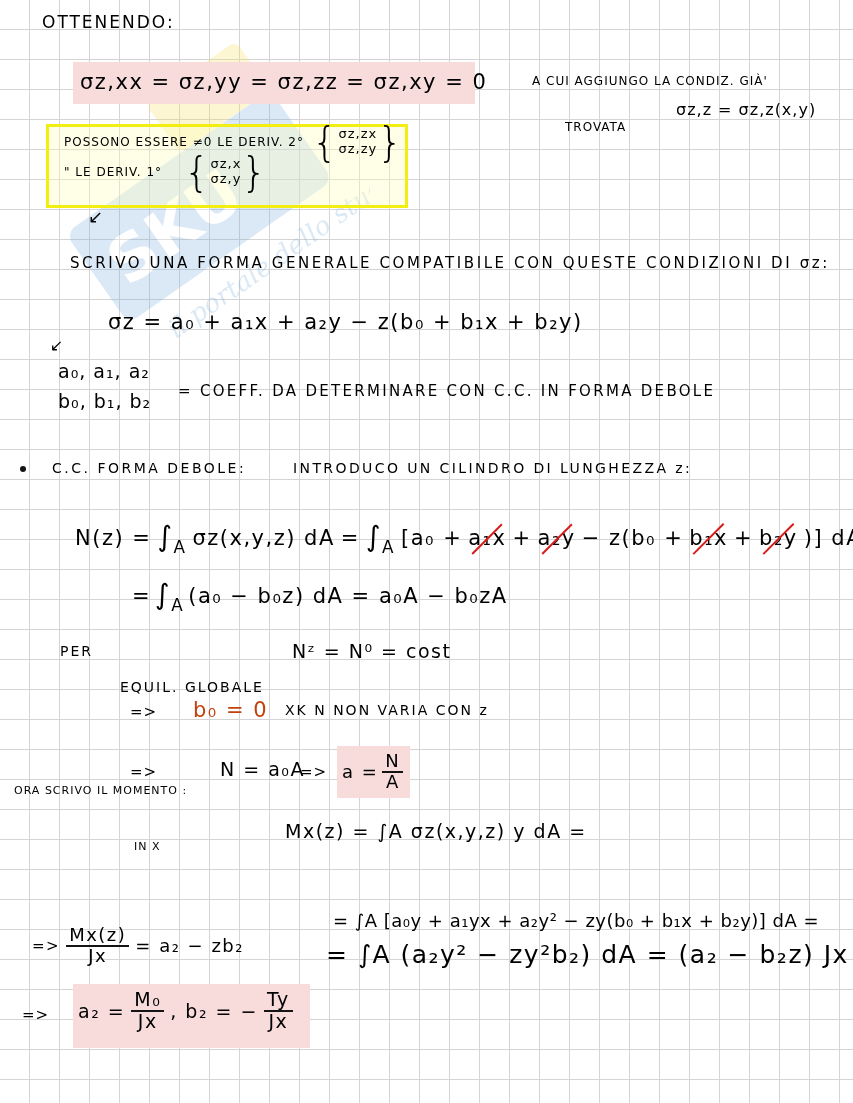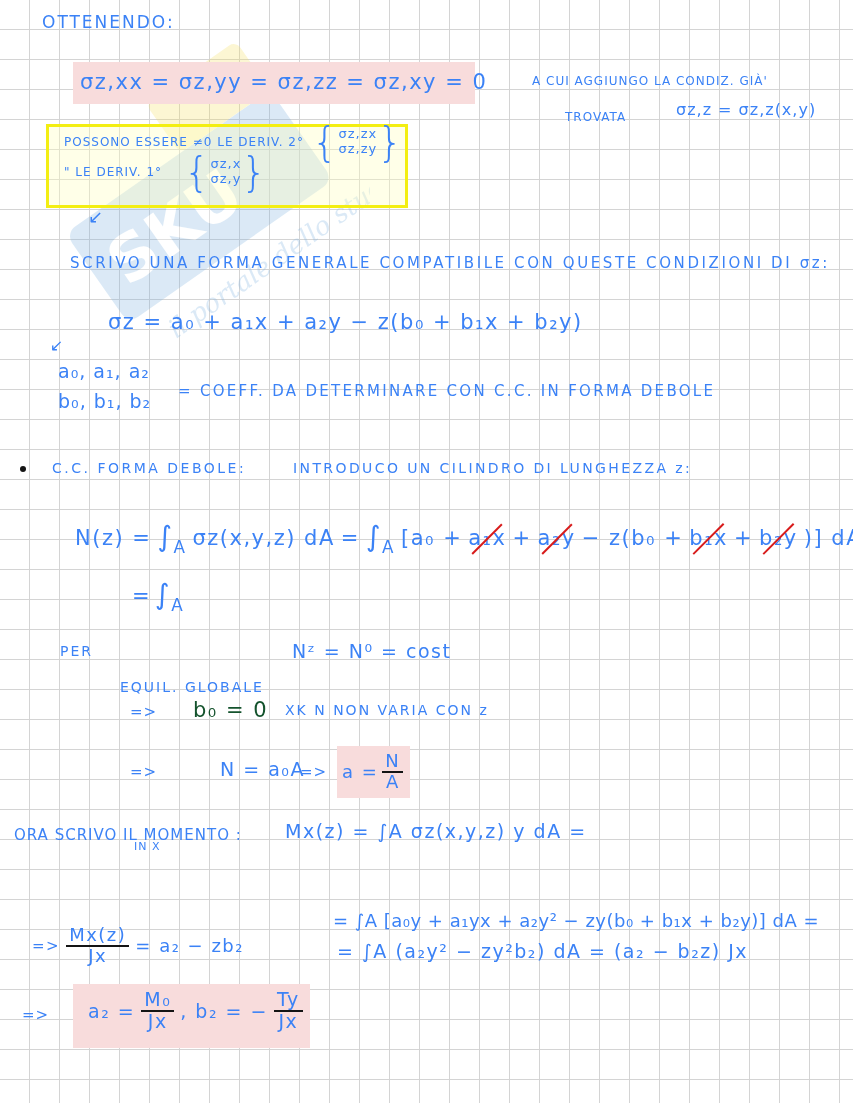--- a/index.html
+++ b/index.html
@@ -7,25 +7,25 @@
     width: 853px; height: 1103px; position: relative; overflow: hidden;
     background-color: #ffffff;
     background-image:
       linear-gradient(to right, #d4d4d4 1px, transparent 1px),
       linear-gradient(to bottom, #d4d4d4 1px, transparent 1px);
     background-size: 30px 30px, 30px 30px;
     background-position: 29px 0, 0 29px;
     font-family: "DejaVu Sans", sans-serif;
     color: #141414;
   }
-  .hw { position: absolute; white-space: nowrap; font-family: "DejaVu Sans", sans-serif; color: #3b82f6; letter-spacing: 1px; }
+  .hw { position: absolute; white-space: nowrap; font-family: "DejaVu Sans", sans-serif; color: #000000; letter-spacing: 1px; }
   .caps { font-size: 15px; letter-spacing: 2px; }
   .math { font-size: 21px; letter-spacing: 1.5px; }
   .small { font-size: 12px; letter-spacing: 1px; }
-  .red { color: #14532d; }
+  .red { color: #c2410c; }
   .strike { position: relative; display: inline-block; }
   .strike::after {
     content: ""; position: absolute; left: -2px; right: -2px; top: 50%;
     height: 2px; background: #d81b1b; transform: rotate(-45deg);
   }
   .pink-box { position: absolute; background: #f8dcdc; }
   .yellow-box { position: absolute; border: 3px solid #f3ee12; background: rgba(255, 255, 190, 0.35); }
   .frac { display: inline-flex; flex-direction: column; align-items: center; vertical-align: middle; line-height: 1.05; }
   .frac .num { border-bottom: 2px solid #141414; padding: 0 3px; }
   .frac .den { padding: 0 3px; }
@@ -47,21 +47,21 @@
     <text x="70" y="270" font-family="DejaVu Serif, serif" font-size="26" font-style="italic" fill="#7fb3e0">il portale dello studente</text>
   </g>
 </svg>
 
 <div class="hw caps" style="left:42px; top:12px; font-size:17px;">OTTENENDO:</div>
 
 <div class="pink-box" style="left:73px; top:62px; width:402px; height:42px;"></div>
 <div class="hw math" style="left:80px; top:70px;">σz,xx = σz,yy = σz,zz = σz,xy = 0</div>
 
 <div class="hw small" style="left:532px; top:74px;text-align:center;">A CUI AGGIUNGO LA CONDIZ. GIÀ'</div>
-<div class="hw small" style="left:565px; top:110px;text-align:center;">TROVATA</div>
+<div class="hw small" style="left:565px; top:120px;text-align:center;">TROVATA</div>
 <div class="hw" style="left:676px; top:100px; font-size:16px;">σz,z = σz,z(x,y)</div>
 
 <div class="yellow-box" style="left:46px; top:124px; width:356px; height:78px;"></div>
 <div class="hw small" style="left:64px; top:135px;">POSSONO ESSERE ≠0 LE DERIV. 2°</div>
 <div class="hw" style="left:312px; top:122px; font-size:13px; display:flex; align-items:center;">
   <span class="brace">{</span>
   <span class="stack">
     <span>σz,zx</span>
     <span>σz,zy</span>
   </span>
@@ -102,20 +102,21 @@
   <span class="strike">a₂y</span>
   <span>− z(b₀ +</span>
   <span class="strike">b₁x</span>
   <span>+</span>
   <span class="strike">b₂y</span>
   <span>)] dA =</span>
 </div>
 <div class="hw math" style="left:132px; top:578px; display:flex; align-items:center; gap:4px;">
   <span>=</span>
   <span class="int">∫<sub>A</sub></span>
+  <span>(a₀ − b₀z) dA = a₀A − b₀zA</span>
 </div>
 
 <div class="hw caps" style="left:60px; top:643px; font-size:14px;">PER</div>
 <div class="hw caps" style="left:120px; top:643px; font-size:14px;margin-top:36px;">EQUIL. GLOBALE</div>
 <div class="hw math" style="left:292px; top:640px; font-size:19px;">Nᶻ = N⁰ = cost</div>
 
 <div class="hw" style="left:130px; top:703px; font-size:15px;">=&gt;</div>
 <div class="hw math red" style="left:193px; top:698px;">b₀ = 0</div>
 <div class="hw caps" style="left:285px; top:702px; font-size:14px;">XK N NON VARIA CON z</div>
 
@@ -124,38 +125,38 @@
 <div class="hw math" style="left:192px; top:758px; font-size:19px;margin-left:28px;">N = a₀A</div>
 <div class="hw" style="left:300px; top:763px; font-size:15px;">=&gt;</div>
 <div class="hw math" style="left:342px; top:752px; display:flex; align-items:center; gap:4px; font-size:18px;">
   <span>a =</span>
   <span class="frac">
     <span class="num">N</span>
     <span class="den">A</span>
   </span>
 </div>
 
-<div class="hw" style="left:14px; top:826px; font-size:15px;">ORA SCRIVO IL MOMENTO :</div>
+<div class="hw" style="left:14px; top:784px; font-size:11px;">ORA SCRIVO IL MOMENTO :</div>
 <div class="hw" style="left:134px; top:840px; font-size:11px;">IN X</div>
 <div class="hw math" style="left:285px; top:820px; font-size:19px;">Mx(z) = ∫A σz(x,y,z) y dA =</div>
 <div class="hw math" style="left:333px; top:880px; font-size:18px; letter-spacing:0.5px;margin-top:30px;">= ∫A [a₀y + a₁yx + a₂y² − zy(b₀ + b₁x + b₂y)] dA =</div>
-<div class="hw math" style="left:337px; top:940px; font-size:19px;">= ∫A (a₂y² − zy²b₂) dA = (a₂ − b₂z) Jx</div>
+<div class="hw math" style="left:326px; top:940px; font-size:25px;">= ∫A (a₂y² − zy²b₂) dA = (a₂ − b₂z) Jx</div>
 
 <div class="hw math" style="left:32px; top:926px; display:flex; align-items:center; gap:6px; font-size:18px;">
   <span style="font-size:15px;">=&gt;</span>
   <span class="frac">
     <span class="num">Mx(z)</span>
     <span class="den">Jx</span>
   </span>
   <span>= a₂ − zb₂</span>
 </div>
 
 <div class="pink-box" style="left:73px; top:984px; width:237px; height:64px;"></div>
 <div class="hw" style="left:22px; top:1006px; font-size:15px;">=&gt;</div>
-<div class="hw math" style="left:88px; top:990px; display:flex; align-items:center; gap:6px; font-size:19px;text-align:center;">
+<div class="hw math" style="left:78px; top:990px; display:flex; align-items:center; gap:6px; font-size:19px;text-align:center;">
   <span>a₂ =</span>
   <span class="frac">
     <span class="num">M₀</span>
     <span class="den">Jx</span>
   </span>
   <span>, b₂ = −</span>
   <span class="frac">
     <span class="num">Ty</span>
     <span class="den">Jx</span>
   </span>

